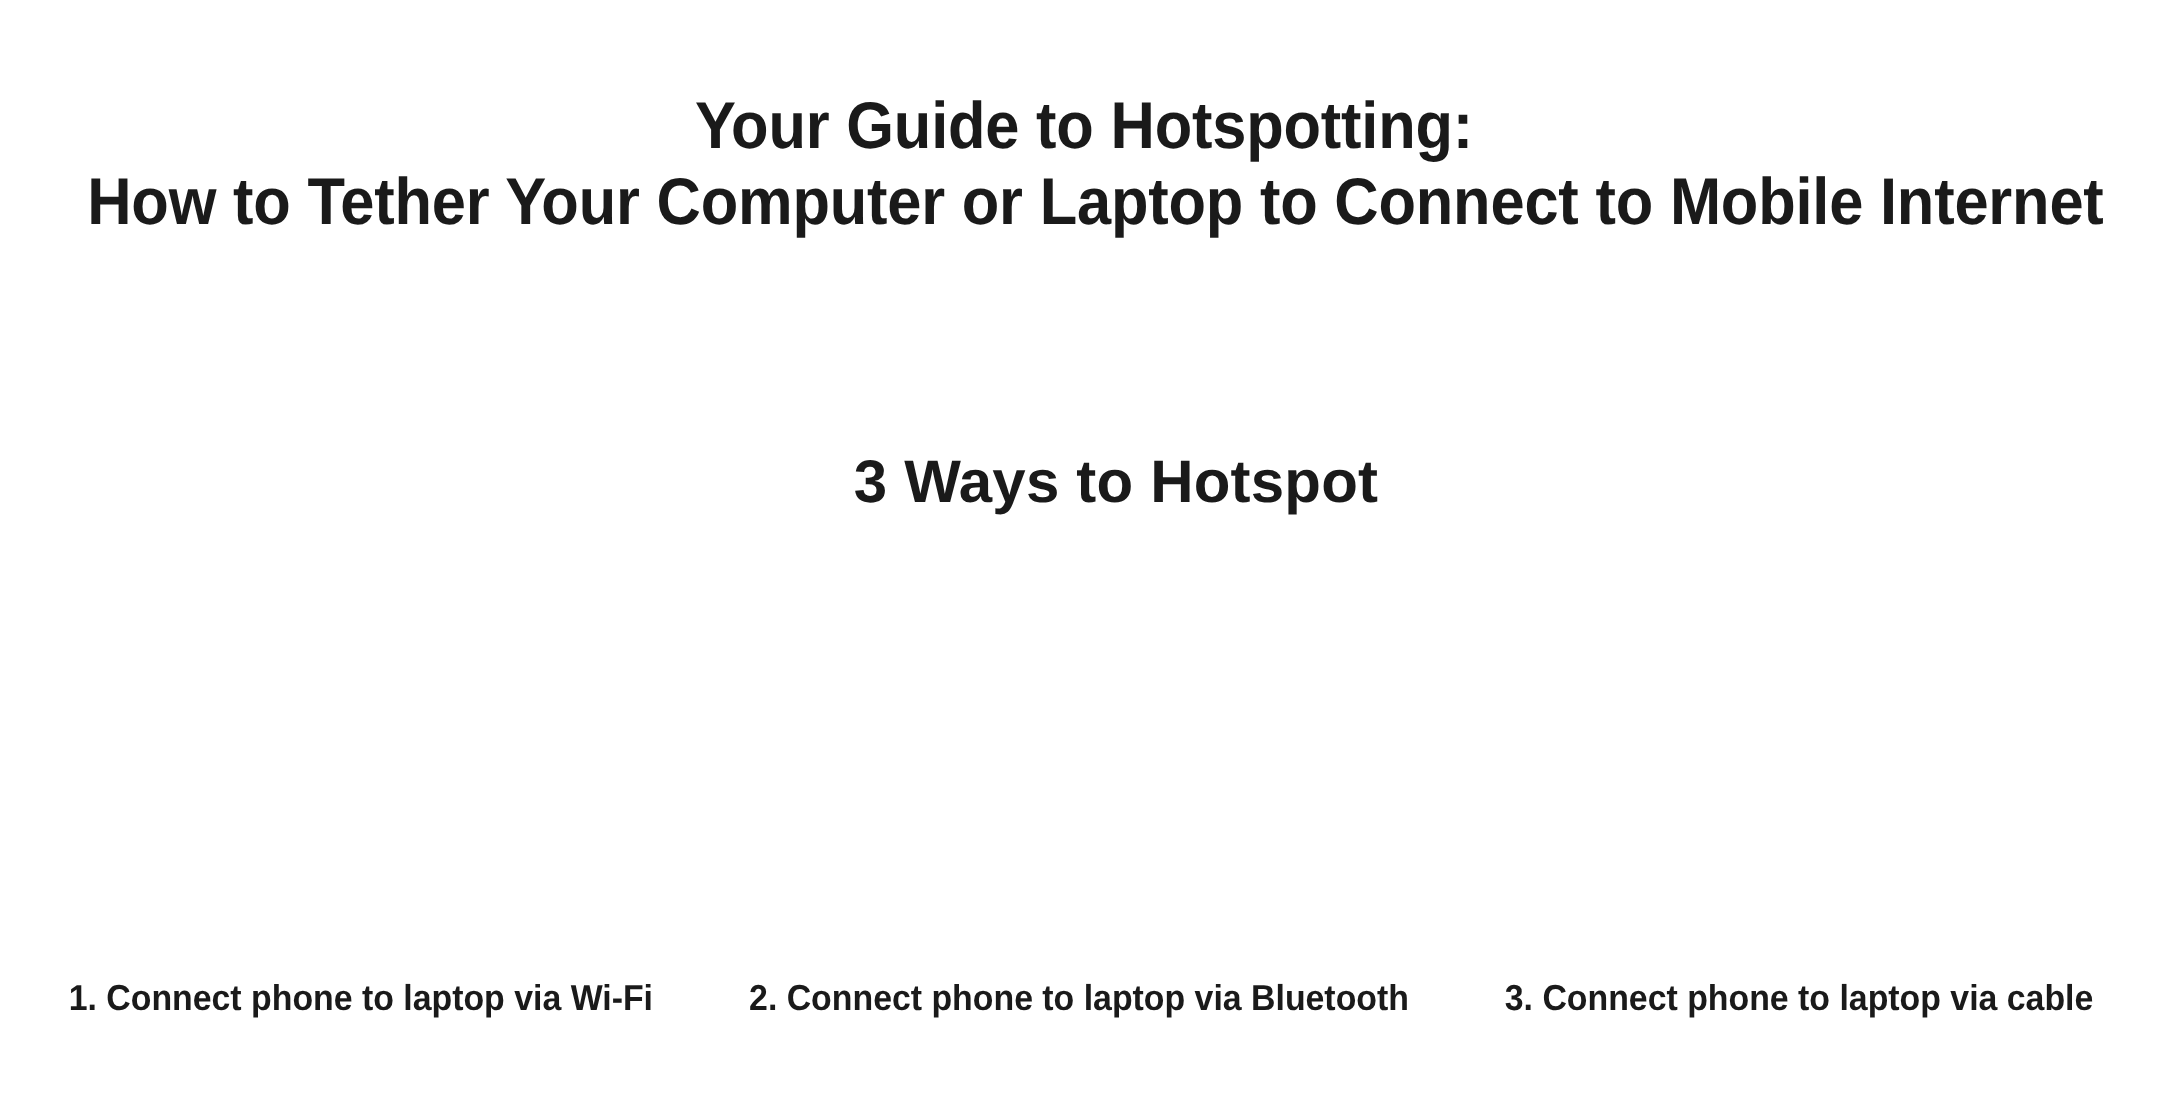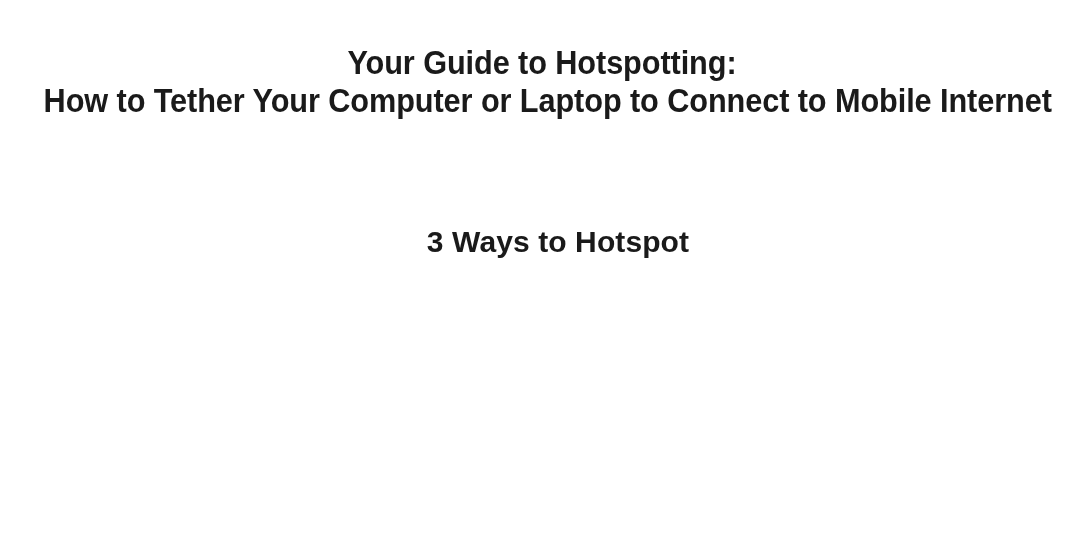--- a/index.html
+++ b/index.html
@@ -131,16 +131,27 @@
   </div>
 
   <div class="section-title">3 Ways to Hotspot</div>
 
   <div class="media-band">
     <div class="media-slot media-slot-1"></div>
     <div class="media-slot media-slot-2"></div>
     <div class="media-slot media-slot-3"></div>
   </div>
 
+  <div class="captions">
+    <div class="caption caption-1">
+      <span>1. Connect phone to laptop via Wi-Fi</span>
+    </div>
+    <div class="caption caption-2">
+      <span>2. Connect phone to laptop via Bluetooth</span>
+    </div>
+    <div class="caption caption-3">
+      <span>3. Connect phone to laptop via cable</span>
+    </div>
+  </div>
 
   <div class="footer-space"></div>
 
 </div>
 
 </body></html>

